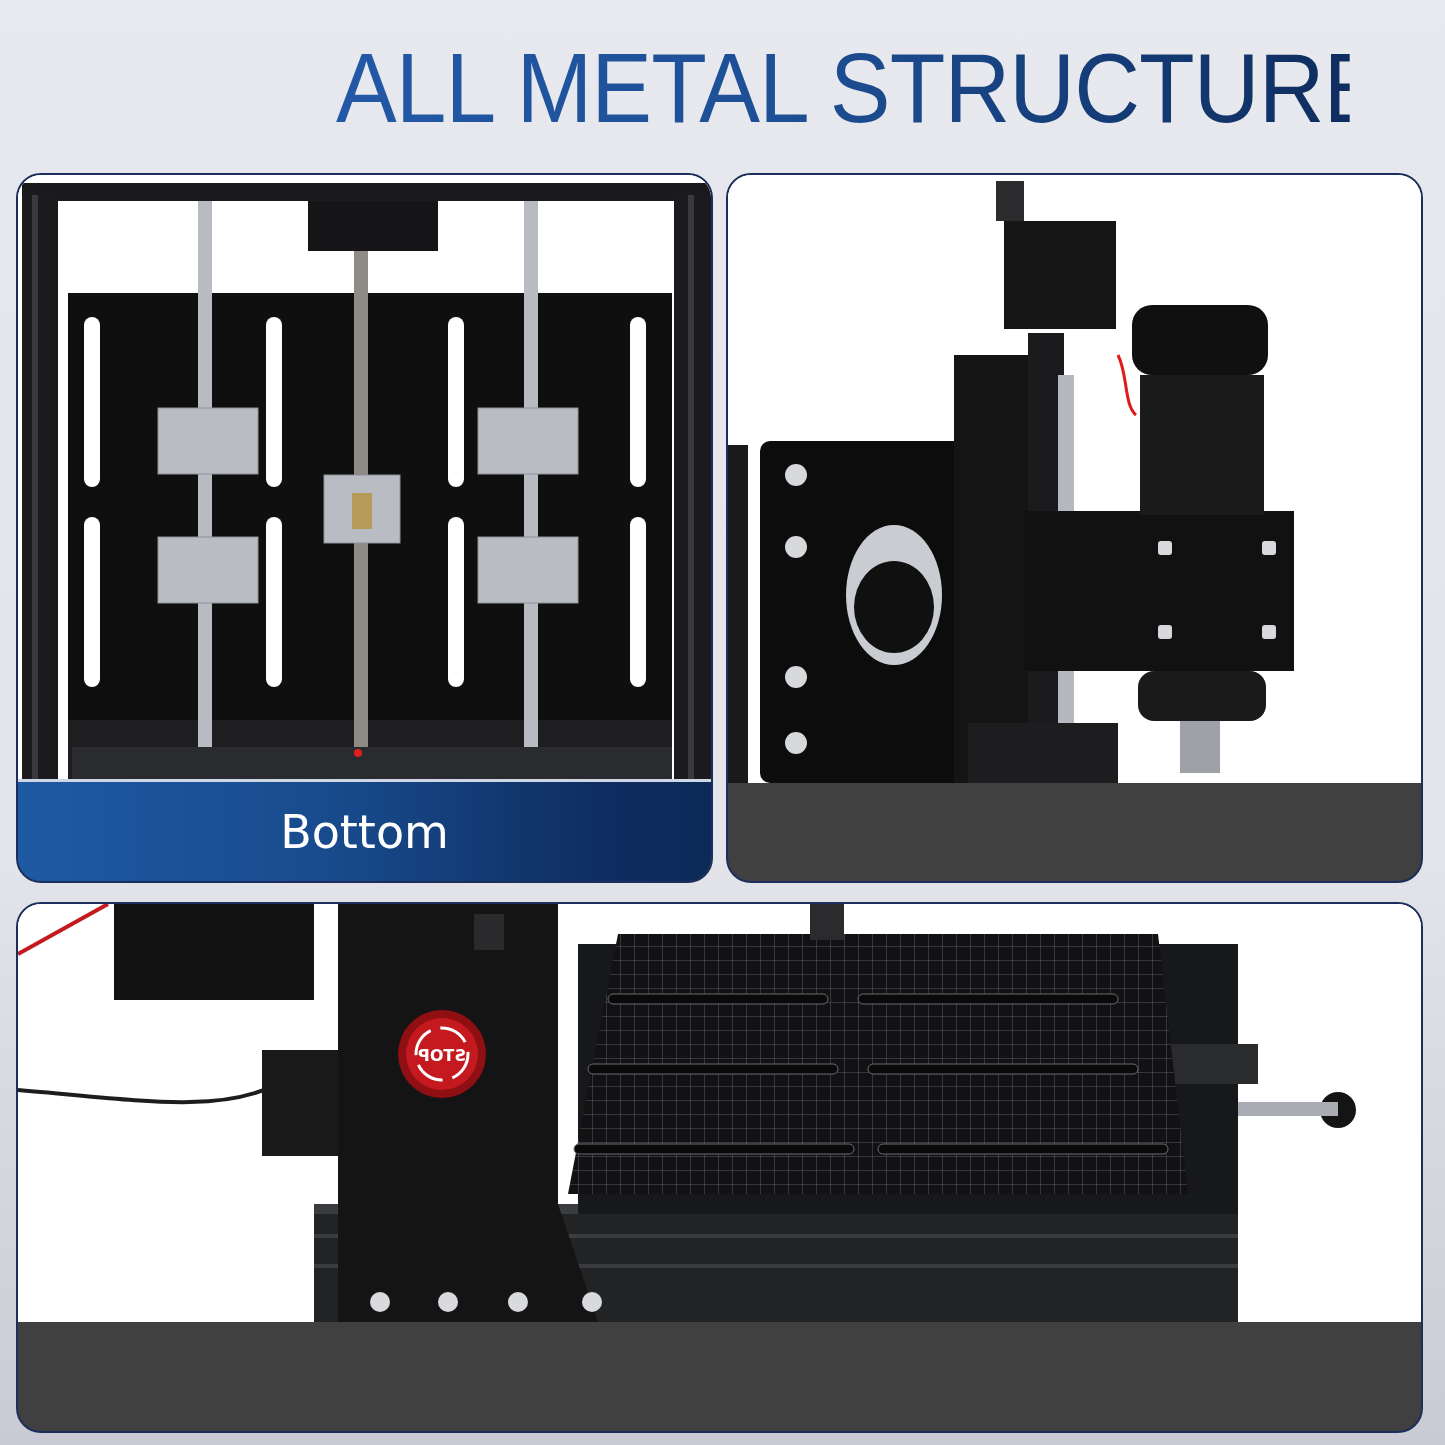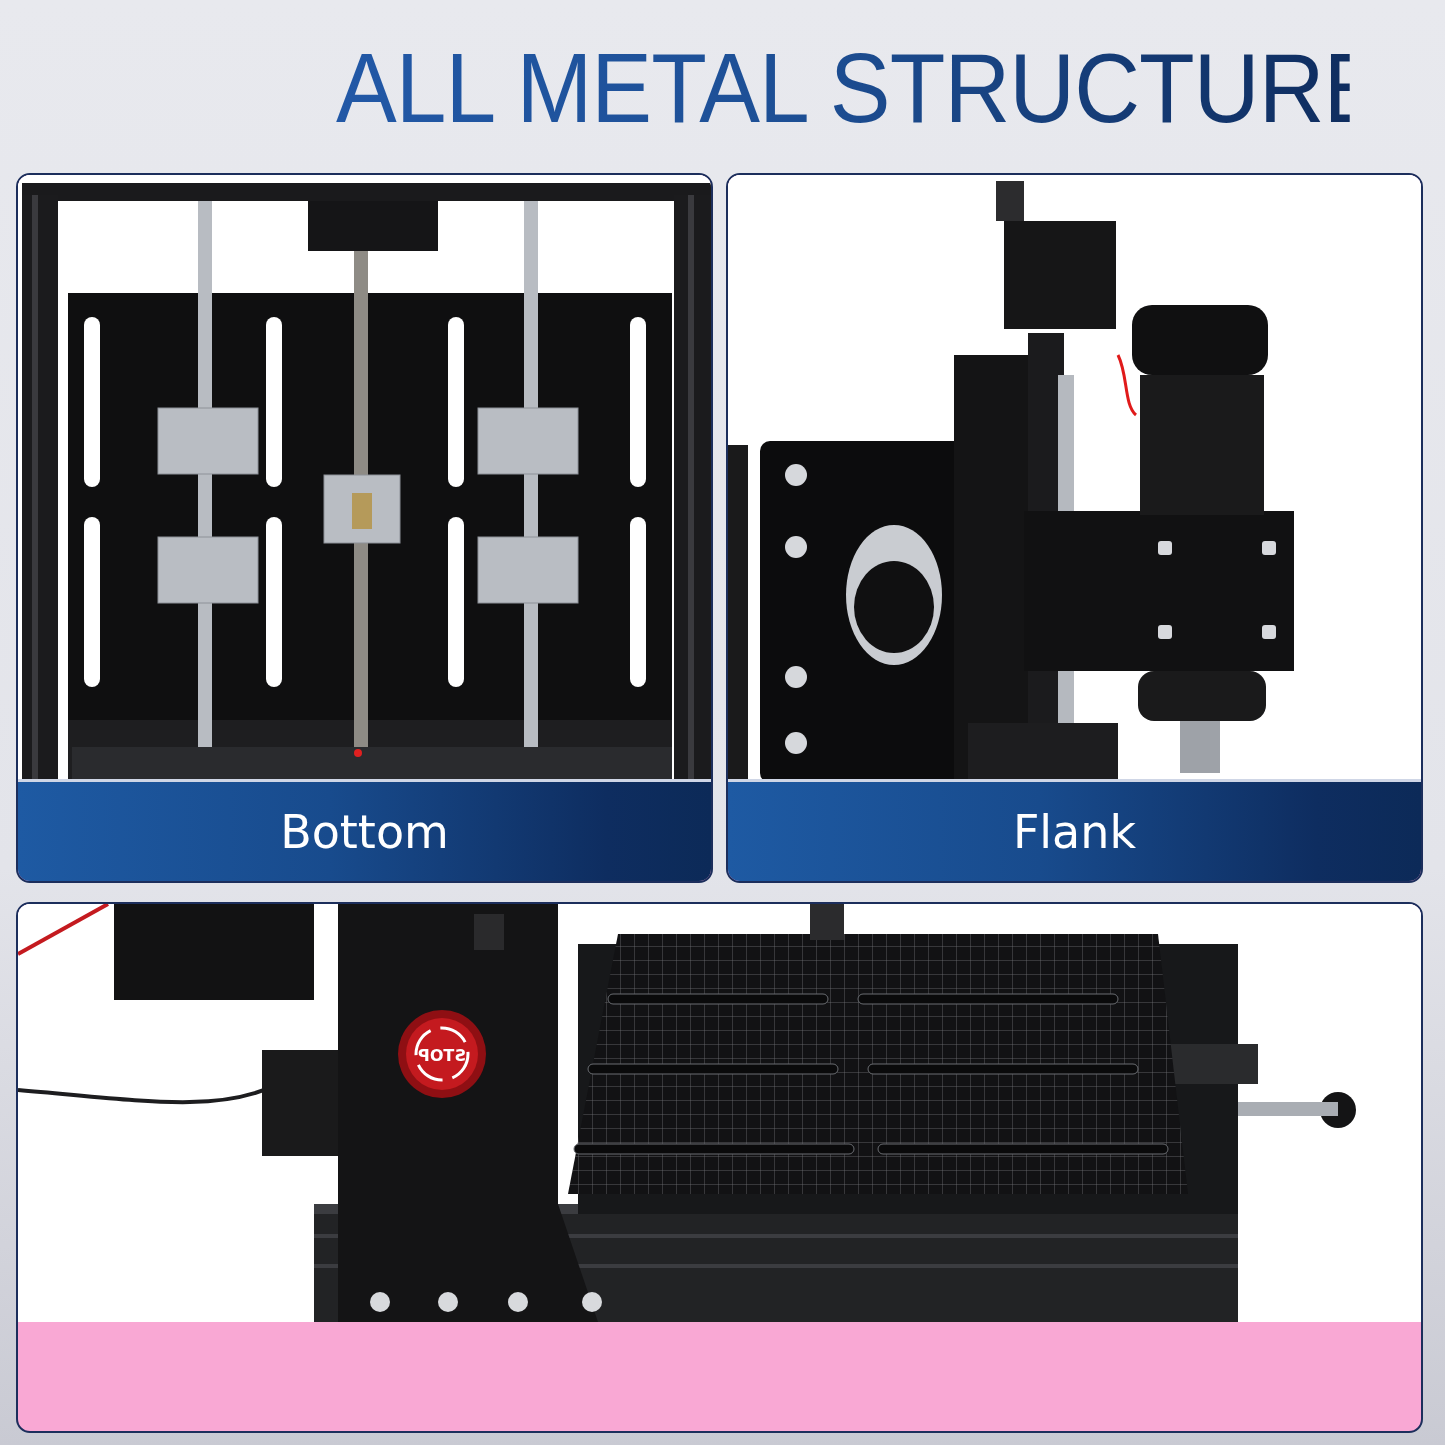--- a/index.html
+++ b/index.html
@@ -11,22 +11,22 @@
   }
   .headline {
     position: absolute; left: 336px; top: 38px; width: 1090px; height: 100px;
     font-family: "Liberation Sans", sans-serif; font-size: 98px; line-height: 100px;
     letter-spacing: -1px; white-space: nowrap;
     background: linear-gradient(90deg, #2258a6 0%, #1d4f95 45%, #0f2d5f 100%);
     -webkit-background-clip: text; background-clip: text; color: transparent;
     transform: scaleX(0.93); transform-origin: left top;
   }
   .panel {
-    position: absolute; border-radius: 14px; overflow: hidden;
-    border: 2px solid #1c2e5c; background: #f9a8d4;
+    position: absolute; border-radius: 25px; overflow: hidden;
+    border: 2px solid #1c2e5c; background: #404040;
   }
   .photo { position: absolute; left: 0; top: 0; right: 0; }
   .caption {
     position: absolute; left: 0; right: 0; bottom: 0;
     background: linear-gradient(90deg, #1e5aa3 0%, #184b8d 45%, #0e2d60 85%, #0c2a58 100%);
     border-top: 3px solid #cfd6e6;
     display: flex; align-items: center; justify-content: center;
   }
   .caption span {
     color: #ffffff; font-family: "DejaVu Sans", sans-serif; font-size: 46px;
@@ -135,23 +135,20 @@
 
       <rect x="404" y="130" width="136" height="70" rx="20" fill="#101011"></rect>
       <rect x="412" y="200" width="124" height="140" fill="#1a1a1b"></rect>
       <rect x="410" y="496" width="128" height="50" rx="16" fill="#1a1a1b"></rect>
       <rect x="452" y="546" width="40" height="52" fill="#9ea2a8"></rect>
 
       <rect x="240" y="548" width="150" height="60" fill="#1d1d1f"></rect>
       <path d="M 390 180 C 400 200 396 230 408 240" stroke="#e01a1a" stroke-width="3" fill="none"></path>
     </svg>
   </div>
-  <div class="caption">
-    <span>Flank</span>
-  </div>
 </div>
 
 <div class="panel" id="p-work">
   <div class="photo">
     <svg width="1407" height="418" viewBox="0 0 1407 418">
       <defs>
         <pattern id="grid" width="14" height="14" patternUnits="userSpaceOnUse">
           <path d="M 14 0 L 0 0 0 14" fill="none" stroke="#8b8e94" stroke-width="0.8"></path>
         </pattern>
       </defs>

